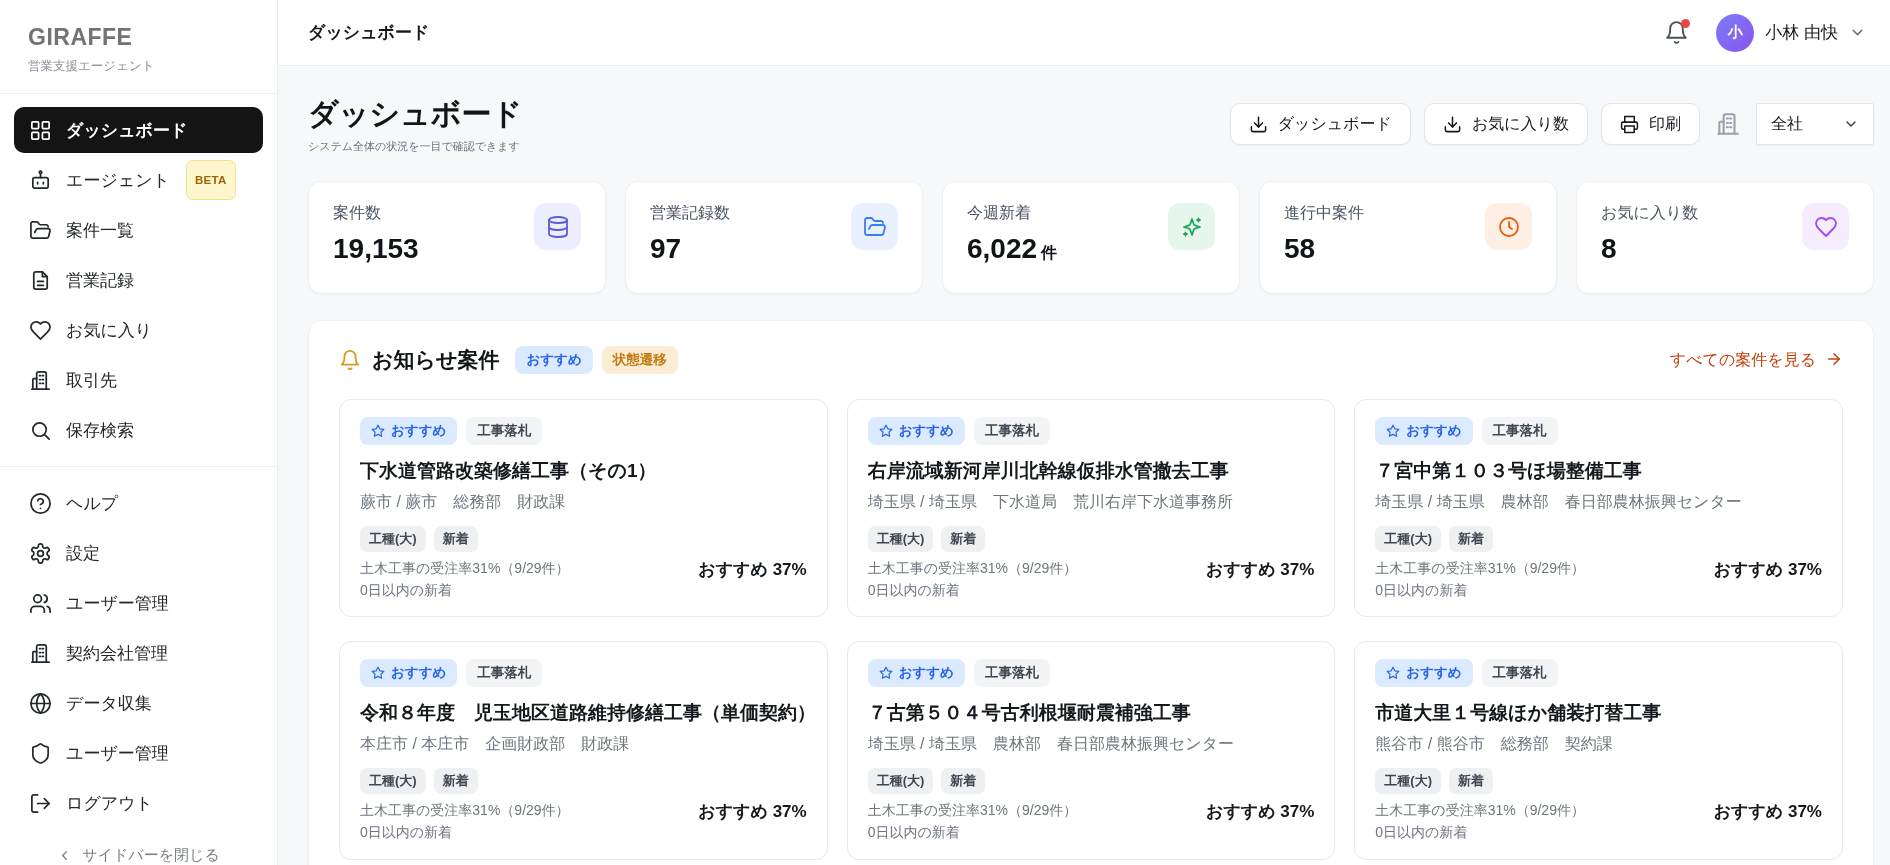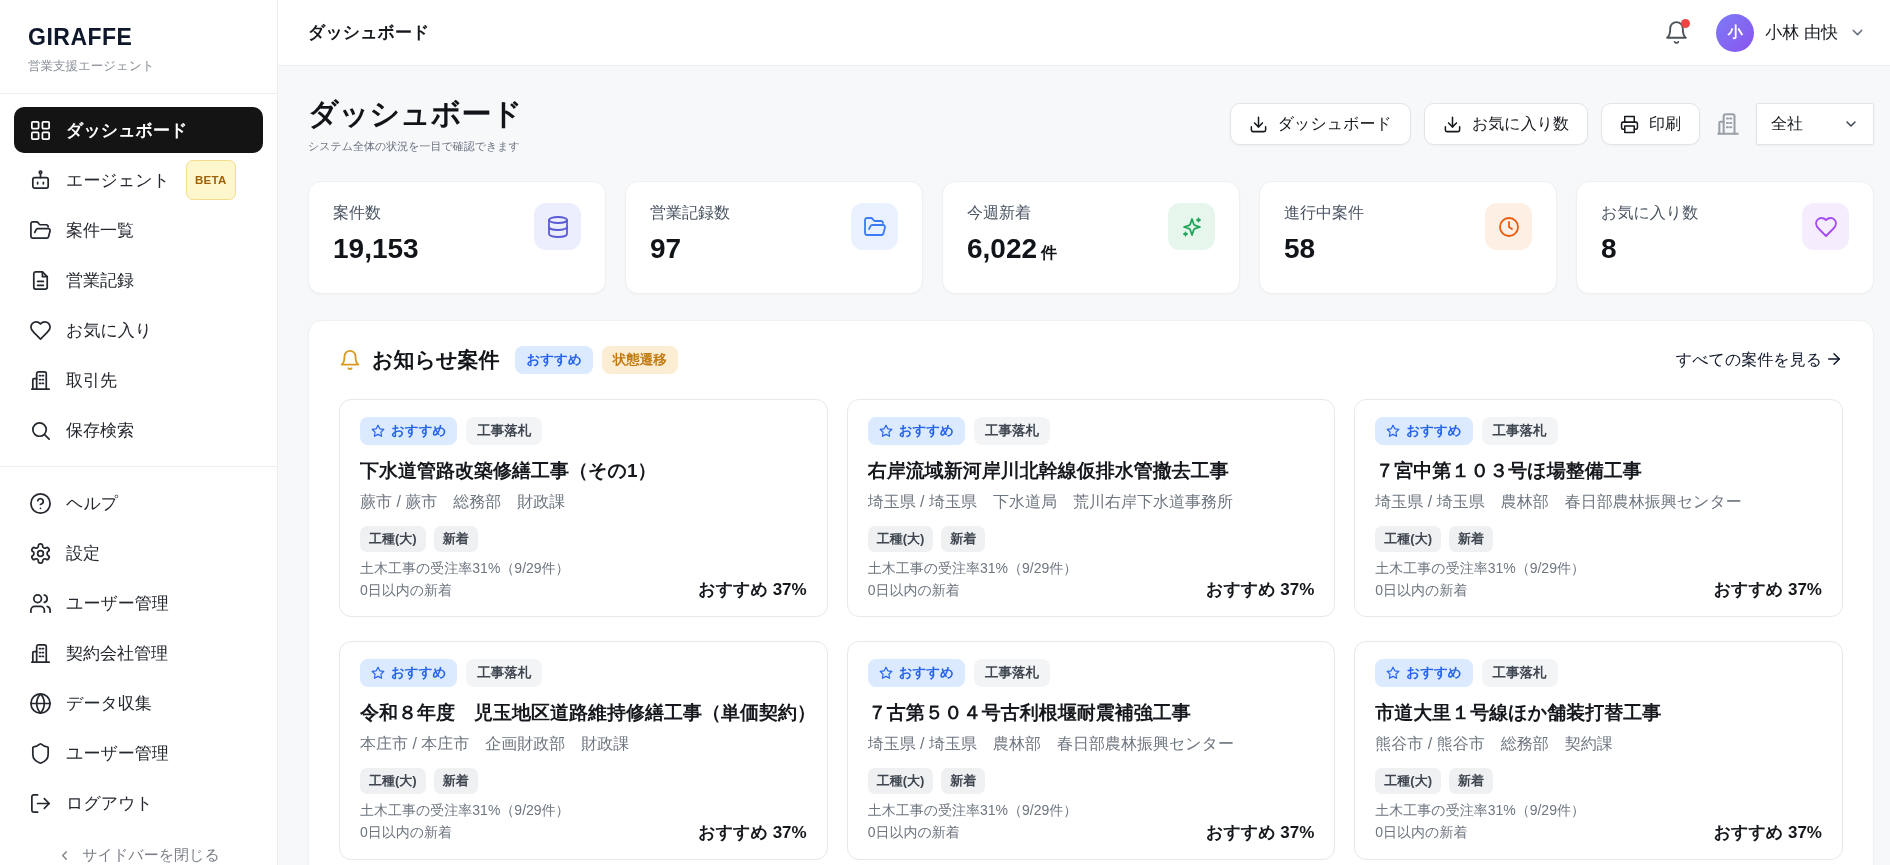--- a/index.html
+++ b/index.html
@@ -12,21 +12,21 @@
   }
   svg { display: block; }
 
   
   .sidebar {
     width: 278px; min-width: 278px; height: 865px;
     background: #FFFFFF; border-right: 1px solid #ECEDEF;
     display: flex; flex-direction: column;
   }
   .logo-block { padding: 24px 28px 18px; }
-  .logo-name { font-size: 23px; font-weight: 800; color: #0f172a; letter-spacing: 0.5px; }
+  .logo-name { font-size: 23px; font-weight: 800; color: #737373; letter-spacing: 0.5px; }
   .logo-tag { font-size: 12.5px; color: #8A8F98; margin-top: 7px; }
   .sidebar-divider { border-top: 1px solid #EEEFF1; }
   .nav { padding: 13px 14px 0; }
   .nav-item {
     display: flex; align-items: center; gap: 14px;
     height: 46px; margin-bottom: 4px; padding: 0 15px;
     border-radius: 10px; font-size: 17px; font-weight: 500; color: #23272E;
     cursor: pointer; white-space: nowrap;
   }
   .nav-item.active { background: #141414; color: #FFFFFF; font-weight: 600; }
@@ -119,22 +119,22 @@
   }
   .panel-header { display: flex; align-items: center; }
   .panel-bell { width: 22px; height: 22px; color: #D99A1F; }
   .panel-bell svg { width: 22px; height: 22px; }
   .panel-title { font-size: 21px; font-weight: 800; color: #111418; margin-left: 11px; }
   .panel-badges { display: flex; gap: 9px; margin-left: 16px; }
   .pbadge { font-size: 13.5px; font-weight: 600; border-radius: 8px; padding: 5px 11px; }
   .pbadge-blue { background: #DBEAFE; color: #2563EB; }
   .pbadge-orange { background: #FBEDD4; color: #C27A12; }
   .view-all {
-    margin-left: auto; display: flex; align-items: flex-start; gap: 3px;
-    font-size: 16px; font-weight: 500; color: #0f172a; cursor: pointer;
+    margin-left: auto; display: flex; align-items: flex-start; gap: 9px;
+    font-size: 16px; font-weight: 500; color: #c2410c; cursor: pointer;
   }
   .view-all svg { width: 18px; height: 18px; }
 
   .cards-grid {
     margin-top: 25px; display: grid;
     grid-template-columns: repeat(3, 1fr); column-gap: 19px; row-gap: 24px;
   }
   .ncard {
     background: #FFFFFF; border: 1px solid #E7E8EB; border-radius: 12px;
     padding: 17px 20px 15px; cursor: pointer; min-width: 0;
@@ -155,21 +155,21 @@
   .ncard-loc {
     font-size: 16px; color: #6E7680; margin-top: 8px;
     white-space: nowrap; overflow: hidden;
   }
   .ncard-tags { display: flex; gap: 8px; margin-top: 13px; }
   .tag {
     font-size: 13px; font-weight: 600; color: #3F4650; background: #EEF0F2;
     border-radius: 7px; padding: 4px 9px; white-space: nowrap;
   }
   .ncard-bottom {
-    display: flex; justify-content: space-between; align-items: flex-end; margin-top: 6px;
+    display: flex; justify-content: space-between; align-items: flex-start; margin-top: 6px;
   }
   .ncard-stats { font-size: 14px; color: #6E7680; line-height: 1.55; }
   .ncard-score { font-size: 17px; font-weight: 800; color: #15181D; white-space: nowrap; }
 </style>
 </head>
 <body>
 
 <aside class="sidebar">
   <div class="logo-block">
     <div class="logo-name">GIRAFFE</div>

